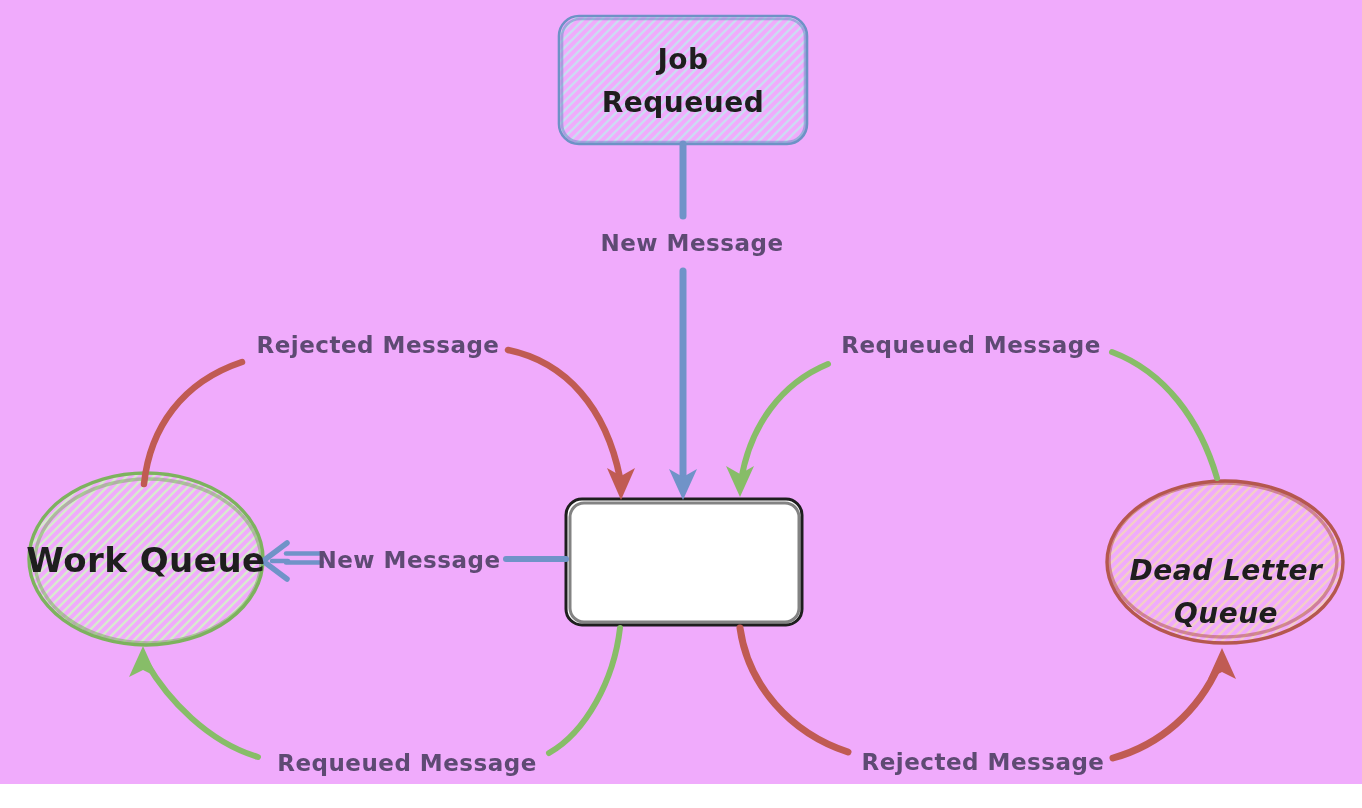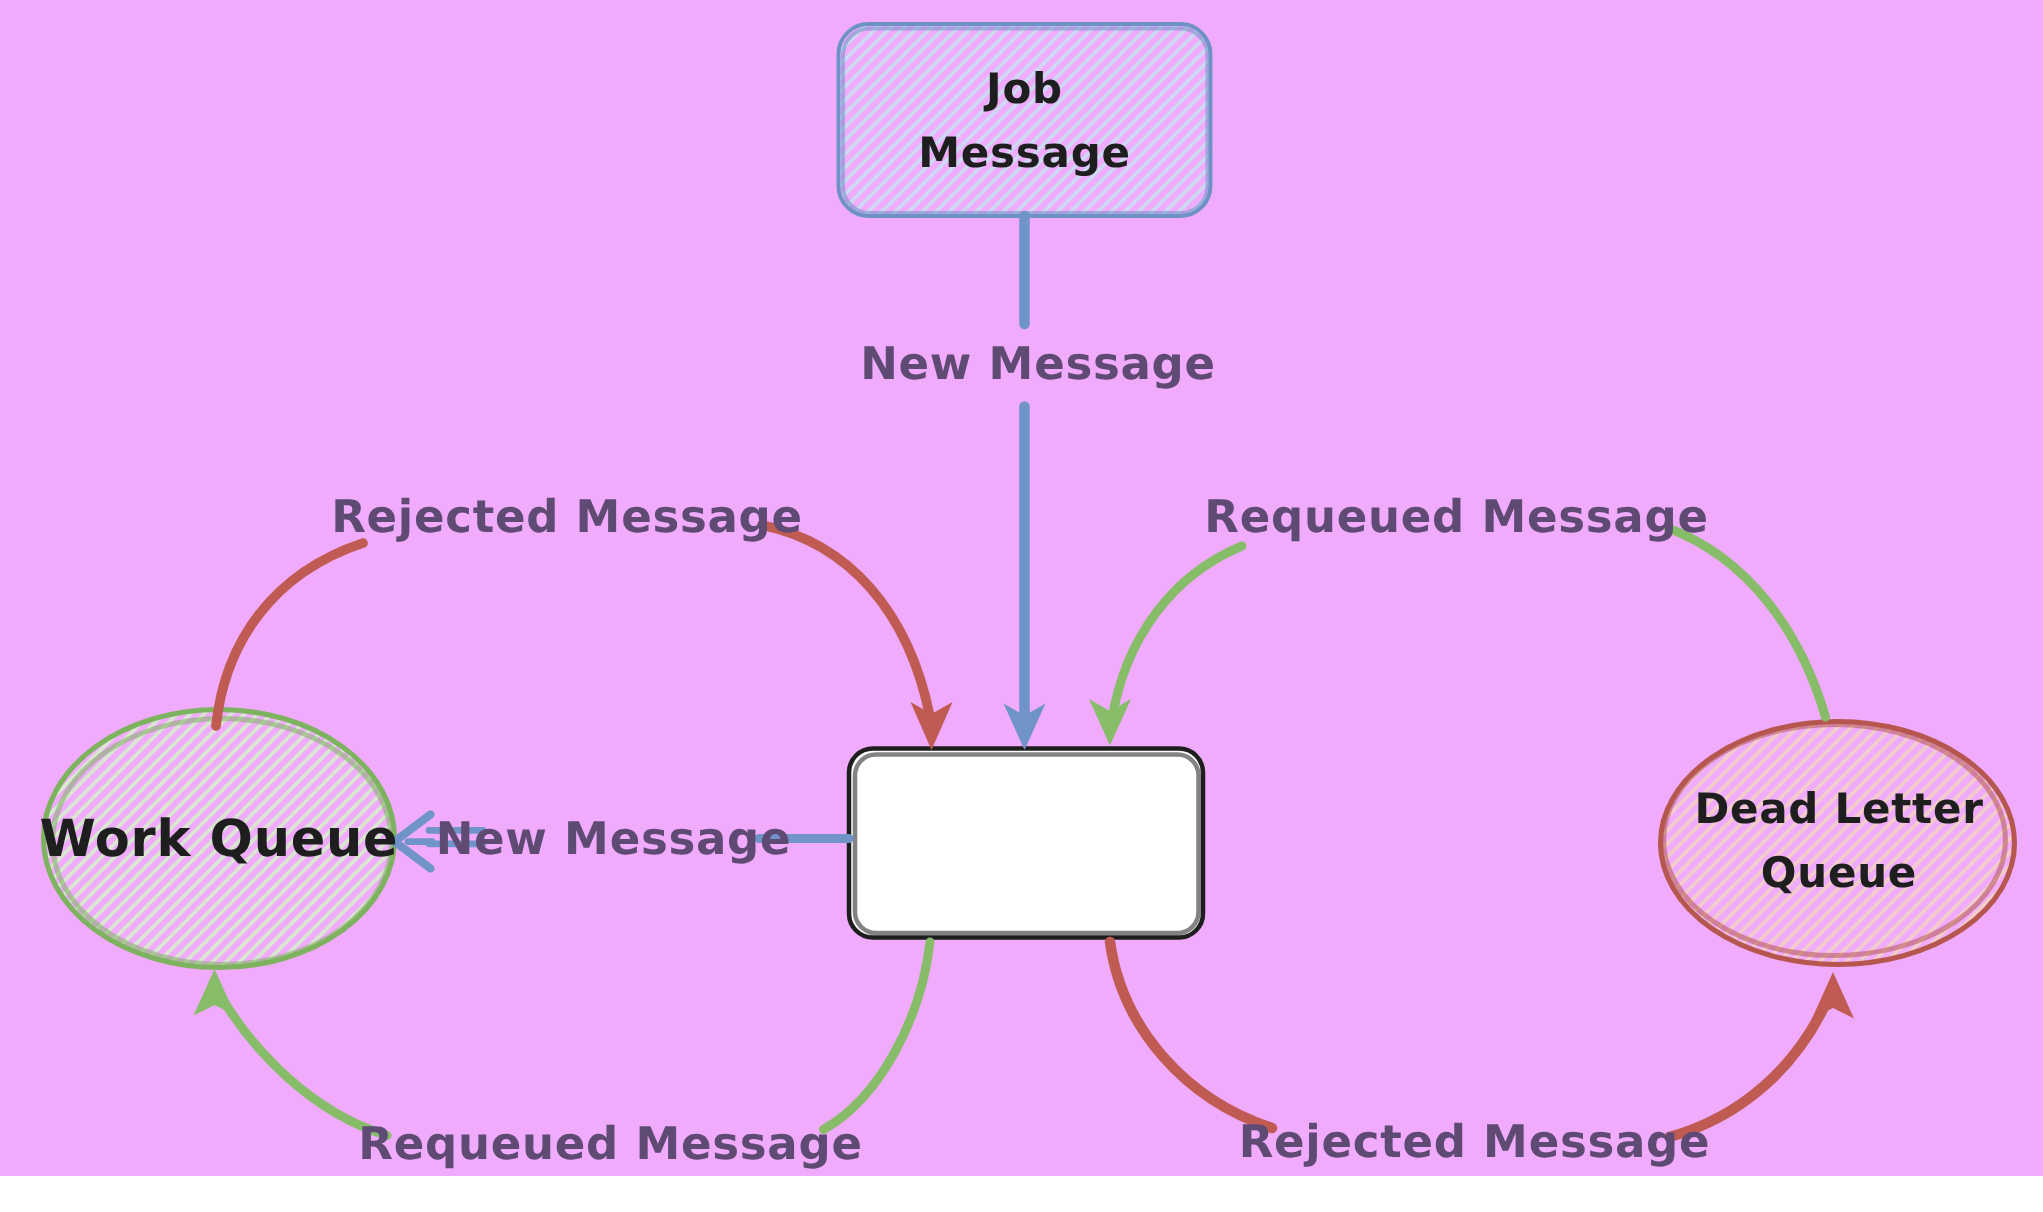--- a/index.html
+++ b/index.html
@@ -44,21 +44,21 @@
   .node-label {
     color: var(--node-text);
     font-size: 28px;
     font-weight: 600;
     line-height: 1.55;
     letter-spacing: 0.5px;
   }
   .node-label.big { font-size: 34px; }
   .edge-label {
     color: var(--purple-label);
-    font-size: 30px;
+    font-size: 23px;
     font-weight: 600;
     letter-spacing: 0.5px;
   }
 </style>
 </head>
 <body>
 
 <div class="canvas">
 
   <svg width="1362" height="808" viewBox="0 0 1362 808" xmlns="http://www.w3.org/2000/svg">
@@ -131,27 +131,27 @@
 
     <g>
       <path class="edge edge-red" stroke-width="7" d="M740 628 C748 685 790 733 848 752"></path>
       <path class="edge edge-red" stroke-width="7" d="M1113 758 C1160 745 1198 712 1219 665"></path>
       <path class="head-red" d="M1222 648 L1208 679 L1222 672 L1236 679 Z"></path>
     </g>
   </svg>
 
   <div class="label node-label" style="left:683px; top:81px;">
     <div>Job</div>
-    <div>Message</div>
+    <div>Requeued</div>
   </div>
 
 
   <div class="label node-label big" style="left:146px; top:560px;">Work Queue</div>
 
-  <div class="label node-label" style="left:1226px; top:561px;">
+  <div class="label node-label" style="left:1226px; top:592px;font-style:italic;">
     <div>Dead Letter</div>
     <div>Queue</div>
   </div>
 
   <div class="label edge-label" style="left:692px; top:243px;">New Message</div>
 
   <div class="label edge-label" style="left:409px; top:560px;">New Message</div>
 
   <div class="label edge-label" style="left:378px; top:345px;">Rejected Message</div>
 

